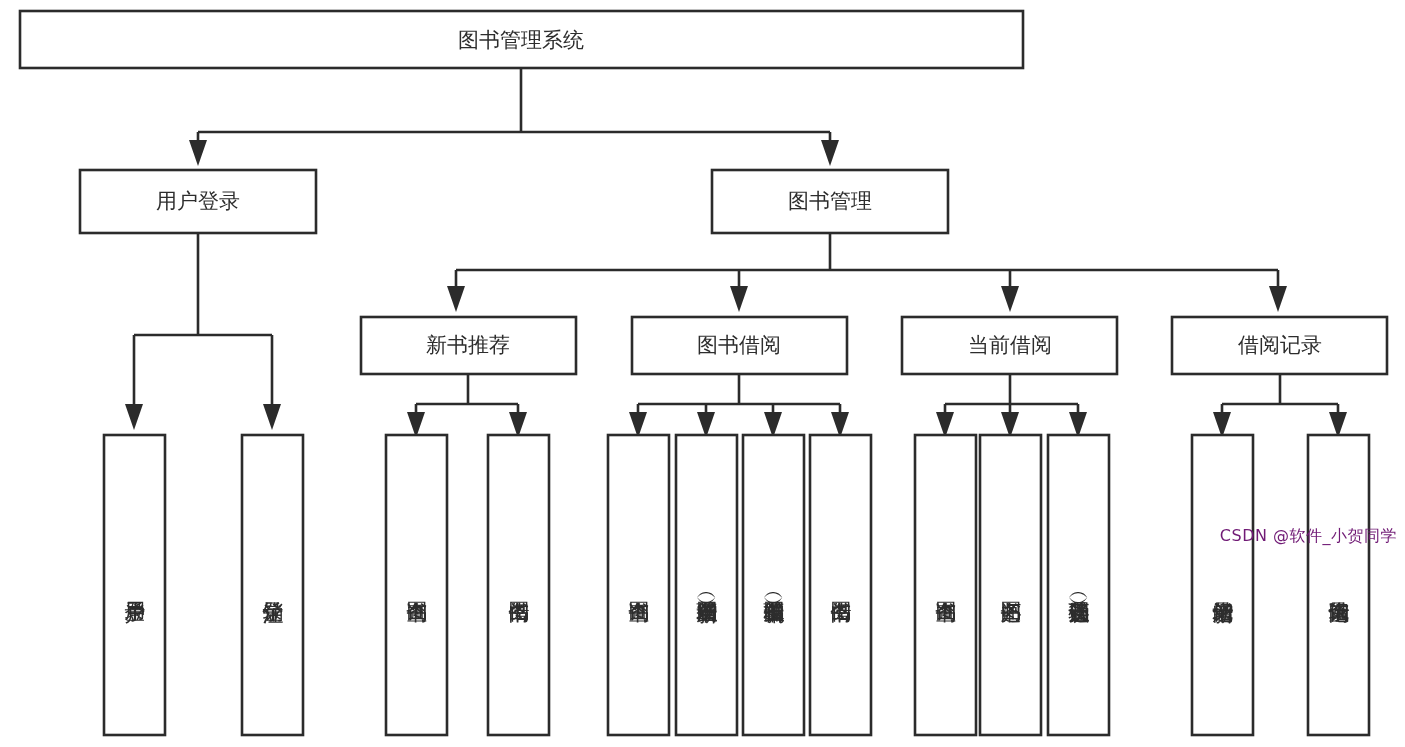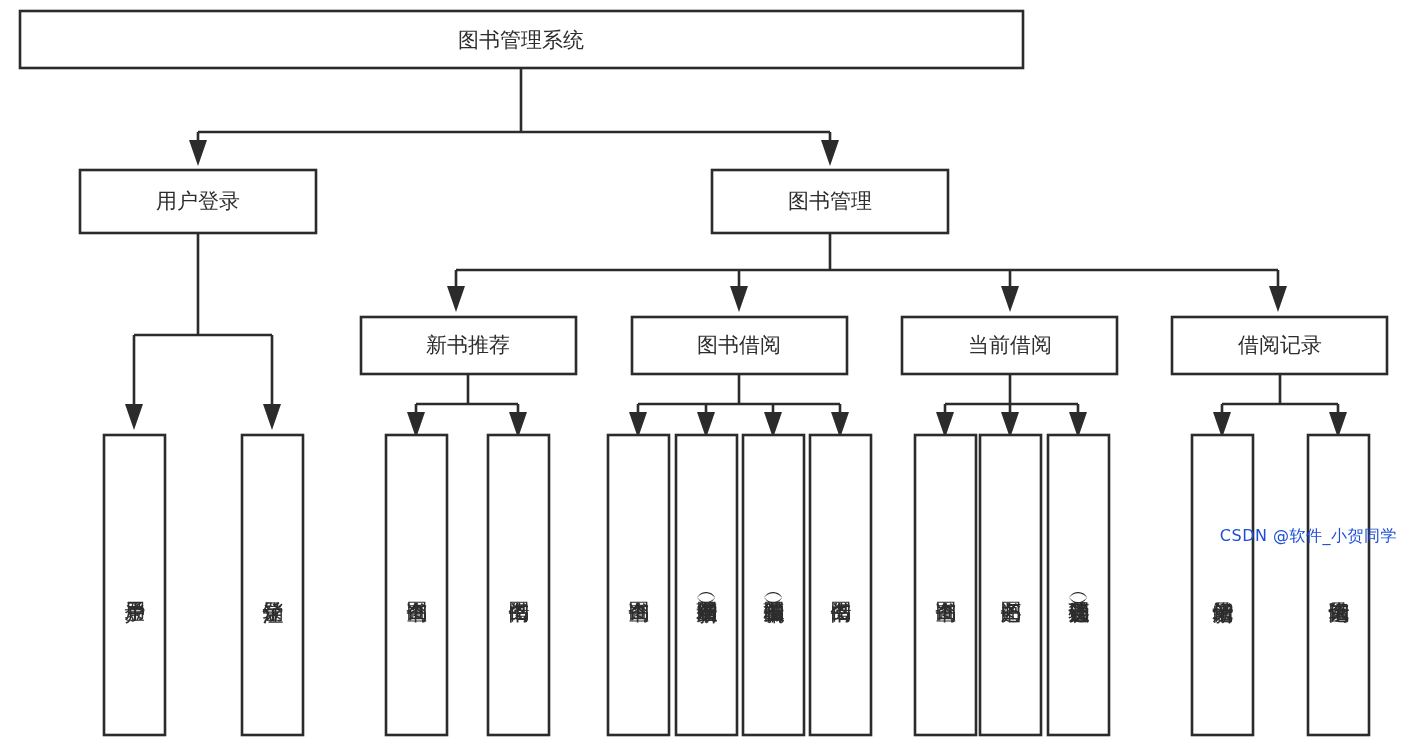--- a/index.html
+++ b/index.html
@@ -57,21 +57,21 @@
     writing-mode: vertical-rl;
     text-orientation: upright;
     glyph-orientation-vertical: 0;
   }
   .watermark-text {
     position: absolute;
     right: 8px;
     bottom: 6px;
     font-family: "DejaVu Sans", "Liberation Sans", sans-serif;
     font-size: 16px;
-    color: #1d4ed8;
+    color: #701a75;
     white-space: nowrap;
     letter-spacing: 0.5px;
     pointer-events: none;
     margin-top: 44px;
   }
 </style>
 </head>
 <body>
 
 <div id="diagram-root">

